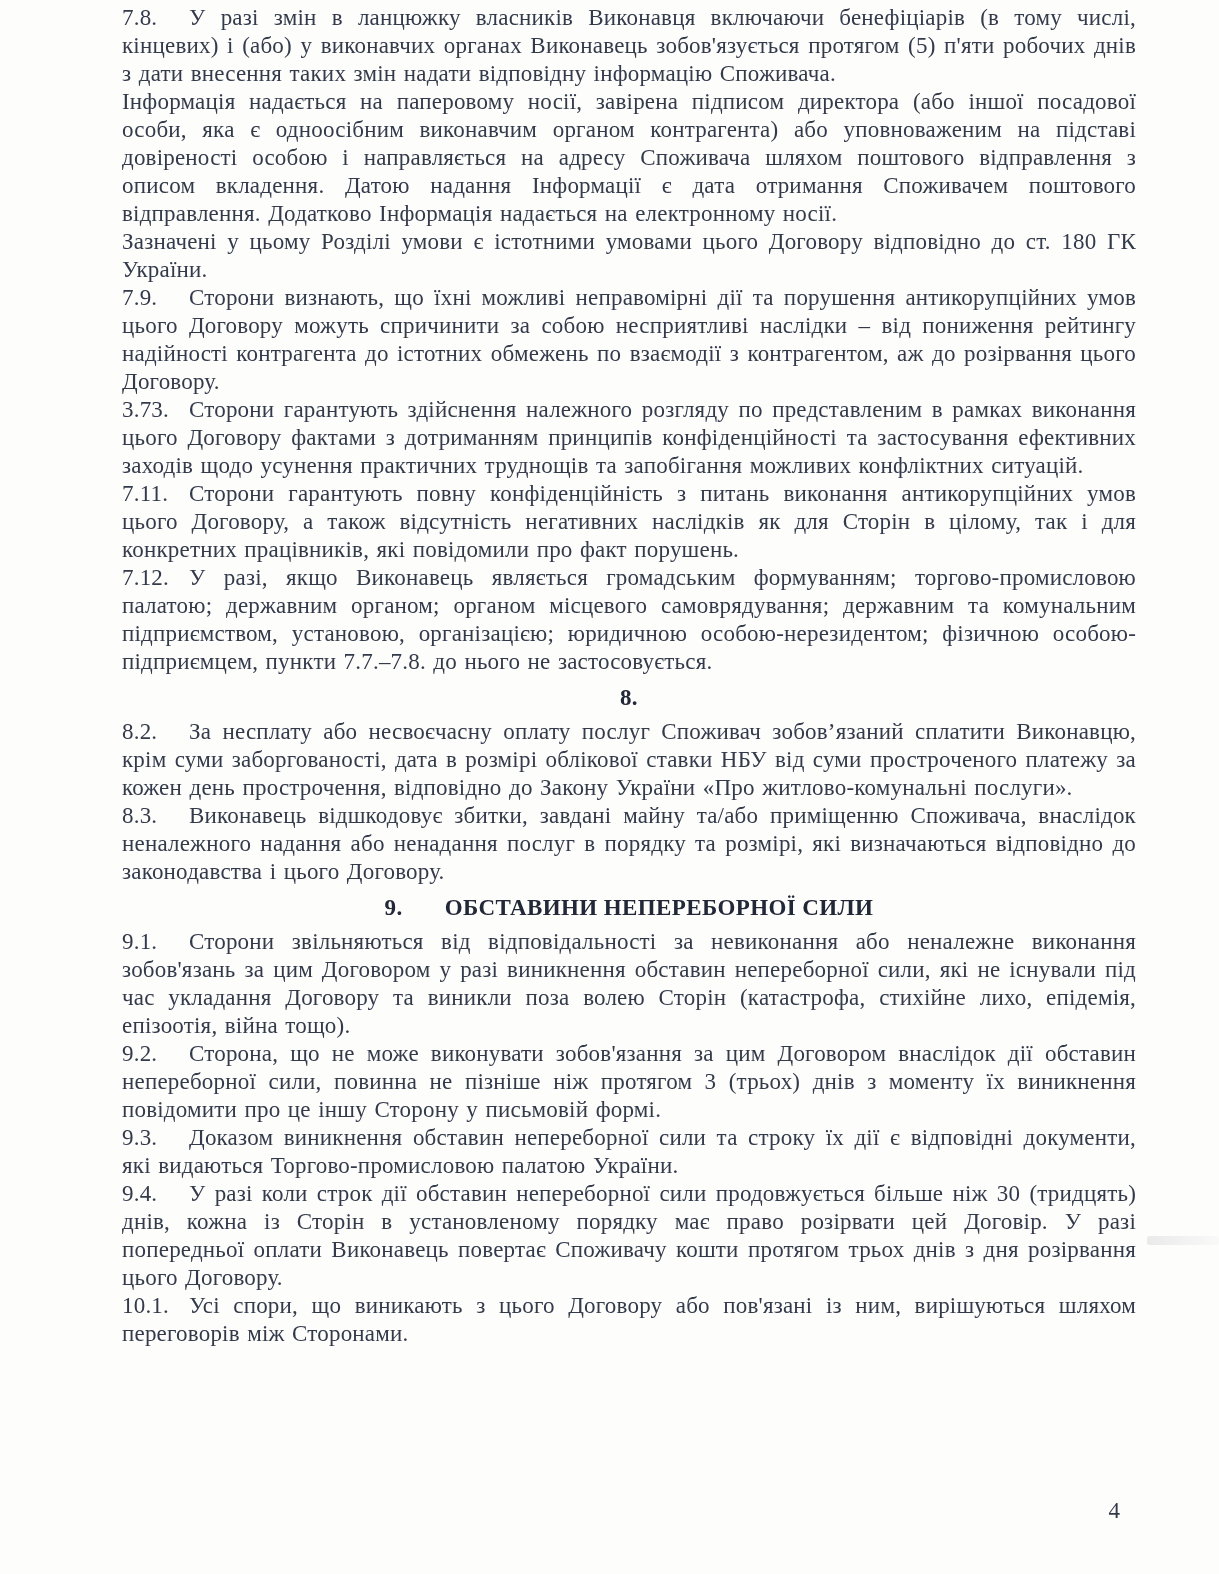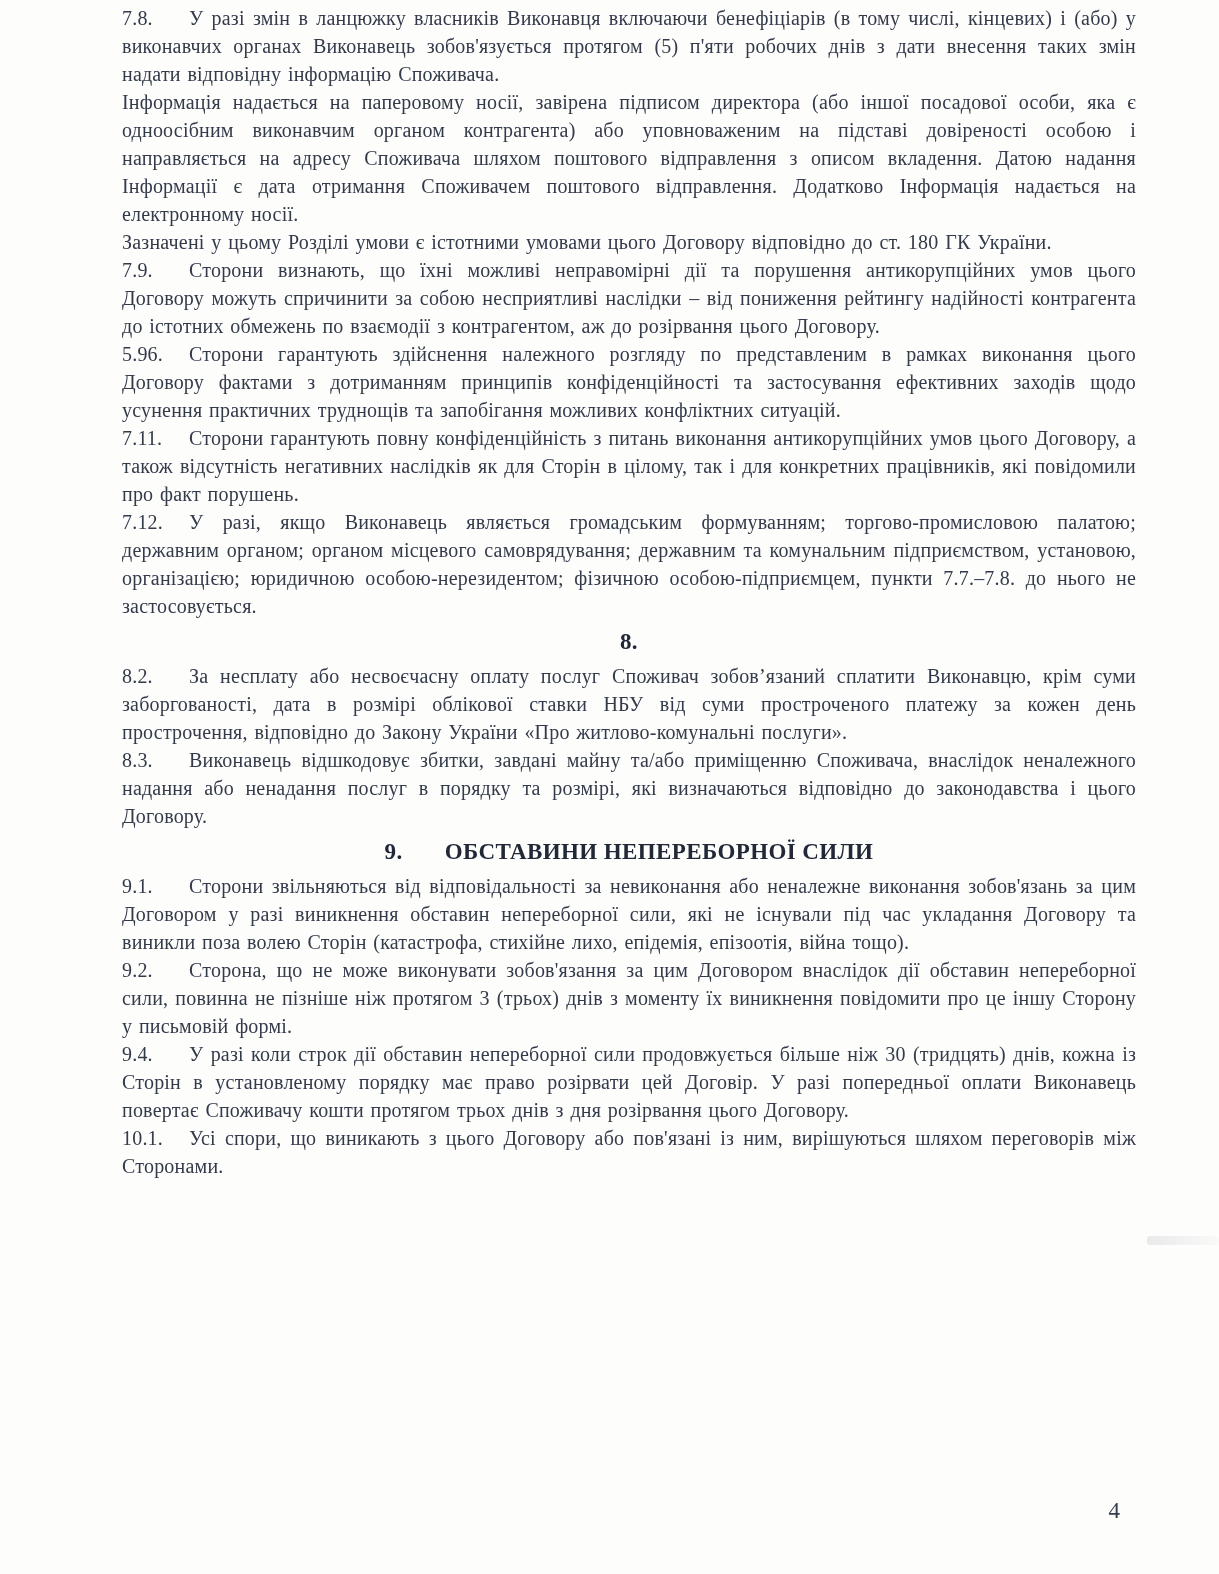--- a/index.html
+++ b/index.html
@@ -20,21 +20,21 @@
     color:var(--text-color);
     overflow:hidden;
   }
   .content{
     position:absolute;
     left:122px;top:4px;
     width:1014px;
   }
   p.para{
     margin:0;
-    font-size:20px;
+    font-size:23px;
     line-height:28px;
     text-align:justify;
     letter-spacing:0.2px;
     word-spacing:1.5px;
   }
   .pnum{
     display:inline-block;
     min-width:67px;
   }
   .heading{
@@ -68,32 +68,33 @@
 </style>
 </head>
 <body>
 
 <div class="page">
   <div class="content" id="doc-content">
       <p class="para"><span class="pnum">7.8.</span><span>У разі змін в ланцюжку власників Виконавця включаючи бенефіціарів (в тому числі, кінцевих) і (або) у виконавчих органах Виконавець зобов'язується протягом (5) п'яти робочих днів з дати внесення таких змін надати відповідну інформацію Споживача.</span></p>
       <p class="para"><span>Інформація надається на паперовому носії, завірена підписом директора (або іншої посадової особи, яка є одноосібним виконавчим органом контрагента) або уповноваженим на підставі довіреності особою і направляється на адресу Споживача шляхом поштового відправлення з описом вкладення. Датою надання Інформації є дата отримання Споживачем поштового відправлення. Додатково Інформація надається на електронному носії.</span></p>
       <p class="para"><span>Зазначені у цьому Розділі умови є істотними умовами цього Договору відповідно до ст. 180 ГК України.</span></p>
       <p class="para"><span class="pnum">7.9.</span><span>Сторони визнають, що їхні можливі неправомірні дії та порушення антикорупційних умов цього Договору можуть спричинити за собою несприятливі наслідки – від пониження рейтингу надійності контрагента до істотних обмежень по взаємодії з контрагентом, аж до розірвання цього Договору.</span></p>
-      <p class="para"><span class="pnum">5.96.</span><span>Сторони гарантують здійснення належного розгляду по представленим в рамках виконання цього Договору фактами з дотриманням принципів конфіденційності та застосування ефективних заходів щодо усунення практичних труднощів та запобігання можливих конфліктних ситуацій.</span></p>
+      <p class="para"><span class="pnum">3.73.</span><span>Сторони гарантують здійснення належного розгляду по представленим в рамках виконання цього Договору фактами з дотриманням принципів конфіденційності та застосування ефективних заходів щодо усунення практичних труднощів та запобігання можливих конфліктних ситуацій.</span></p>
       <p class="para"><span class="pnum">7.11.</span><span>Сторони гарантують повну конфіденційність з питань виконання антикорупційних умов цього Договору, а також відсутність негативних наслідків як для Сторін в цілому, так і для конкретних працівників, які повідомили про факт порушень.</span></p>
       <p class="para"><span class="pnum">7.12.</span><span>У разі, якщо Виконавець являється громадським формуванням; торгово-промисловою палатою; державним органом; органом місцевого самоврядування; державним та комунальним підприємством, установою, організацією; юридичною особою-нерезидентом; фізичною особою-підприємцем, пункти 7.7.–7.8. до нього не застосовується.</span></p>
       <div class="heading">
         <span class="hnum">8.</span>
       </div>
       <p class="para"><span class="pnum">8.2.</span><span>За несплату або несвоєчасну оплату послуг Споживач зобов’язаний сплатити Виконавцю, крім суми заборгованості, дата в розмірі облікової ставки НБУ від суми простроченого платежу за кожен день прострочення, відповідно до Закону України «Про житлово-комунальні послуги».</span></p>
       <p class="para"><span class="pnum">8.3.</span><span>Виконавець відшкодовує збитки, завдані майну та/або приміщенню Споживача, внаслідок неналежного надання або ненадання послуг в порядку та розмірі, які визначаються відповідно до законодавства і цього Договору.</span></p>
       <div class="heading">
         <span class="hnum">9.</span>
         <span class="htitle">ОБСТАВИНИ НЕПЕРЕБОРНОЇ СИЛИ</span>
       </div>
       <p class="para"><span class="pnum">9.1.</span><span>Сторони звільняються від відповідальності за невиконання або неналежне виконання зобов'язань за цим Договором у разі виникнення обставин непереборної сили, які не існували під час укладання Договору та виникли поза волею Сторін (катастрофа, стихійне лихо, епідемія, епізоотія, війна тощо).</span></p>
       <p class="para"><span class="pnum">9.2.</span><span>Сторона, що не може виконувати зобов'язання за цим Договором внаслідок дії обставин непереборної сили, повинна не пізніше ніж протягом 3 (трьох) днів з моменту їх виникнення повідомити про це іншу Сторону у письмовій формі.</span></p>
+      <p class="para"><span class="pnum">9.3.</span><span>Доказом виникнення обставин непереборної сили та строку їх дії є відповідні документи, які видаються Торгово-промисловою палатою України.</span></p>
       <p class="para"><span class="pnum">9.4.</span><span>У разі коли строк дії обставин непереборної сили продовжується більше ніж 30 (тридцять) днів, кожна із Сторін в установленому порядку має право розірвати цей Договір. У разі попередньої оплати Виконавець повертає Споживачу кошти протягом трьох днів з дня розірвання цього Договору.</span></p>
       <p class="para"><span class="pnum">10.1.</span><span>Усі спори, що виникають з цього Договору або пов'язані із ним, вирішуються шляхом переговорів між Сторонами.</span></p>
     </div>
   <div class="scan-artifact"></div>
   <div class="page-number">4</div>
 </div>
 
 </body></html>

